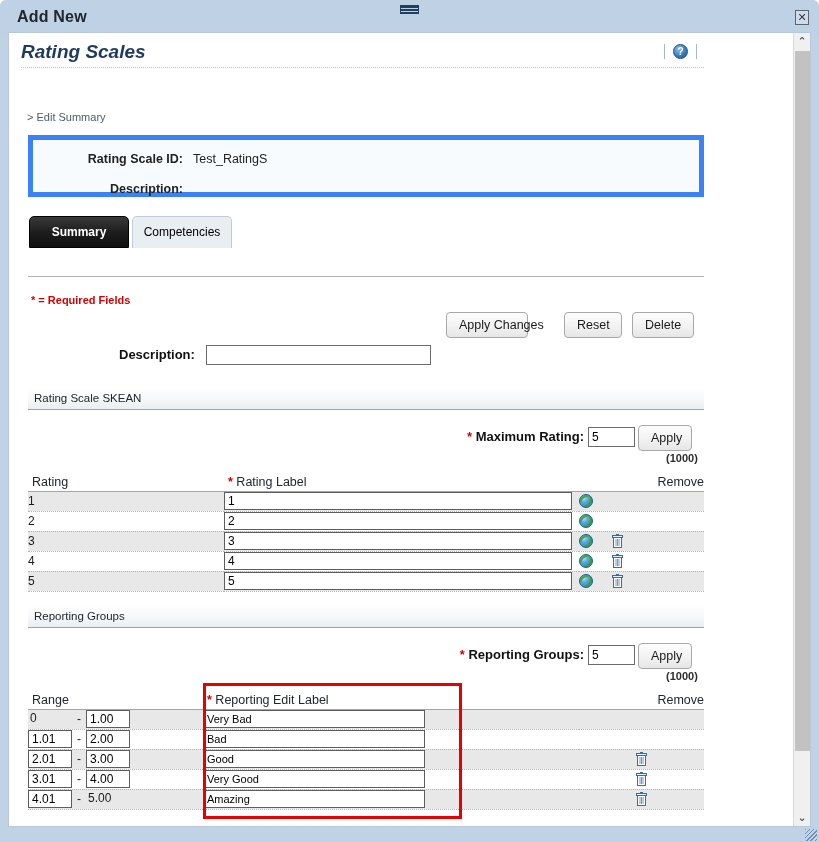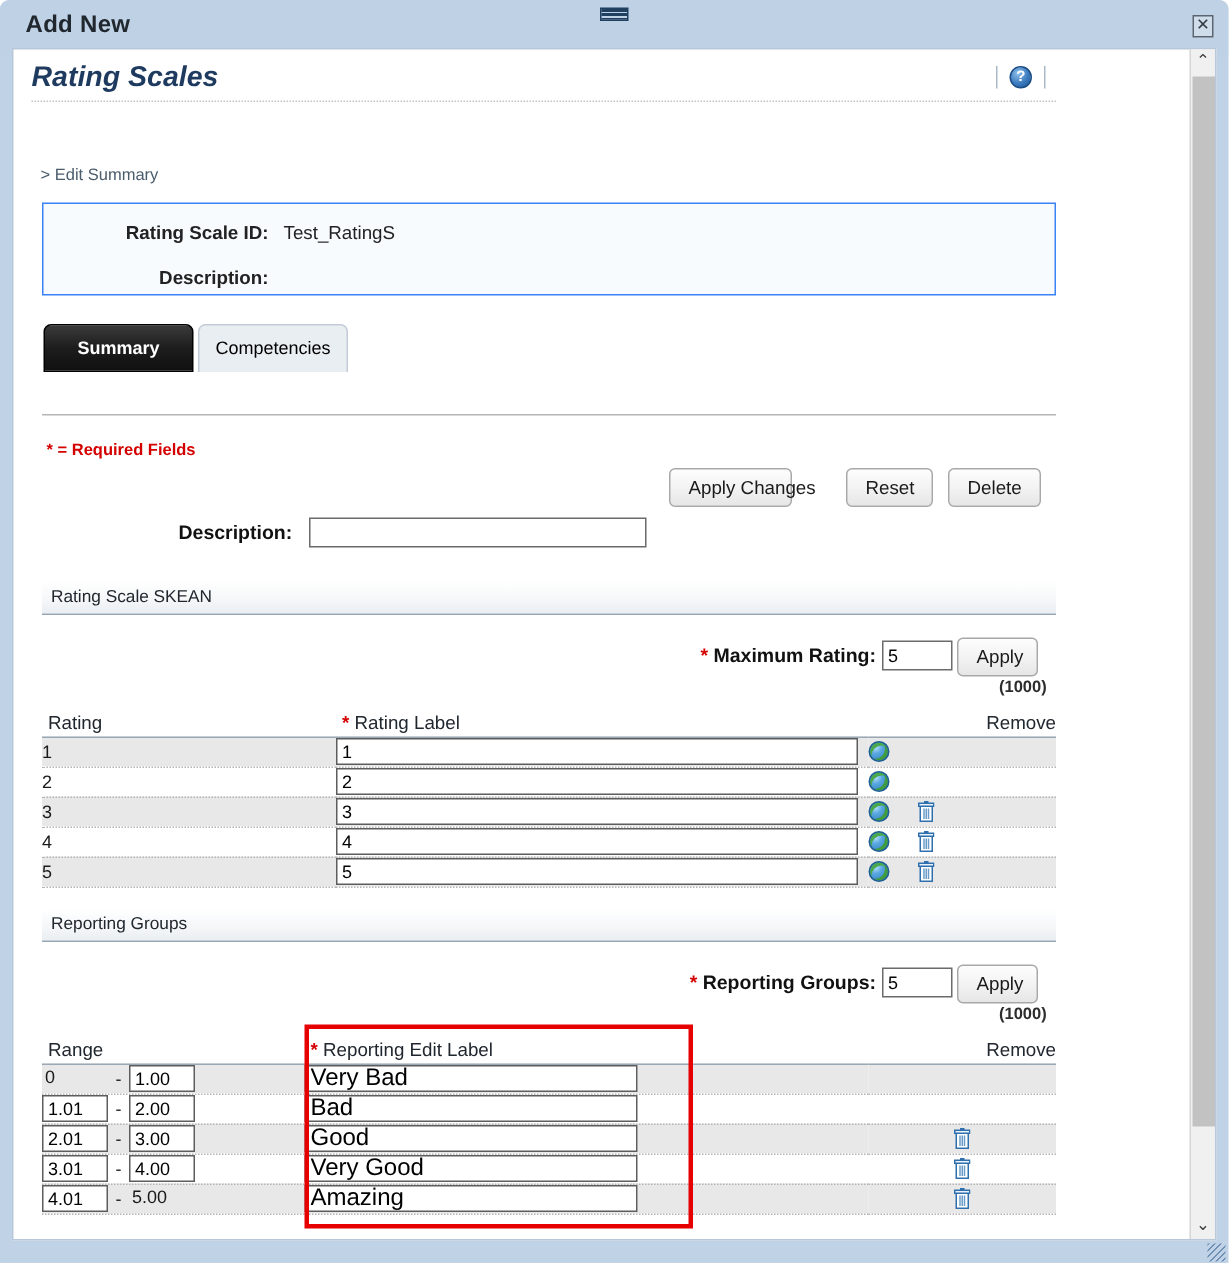--- a/index.html
+++ b/index.html
@@ -165,21 +165,21 @@
     font-size: 11px;
     color: #4b5c6b;
   }
 
   
   #summary-box {
     position: absolute;
     left: 19px; top: 102px;
     width: 676px; height: 62px;
     background: #f7fbfe;
-    border: 1px solid #3b82f6;
+    border: 5px solid #3b82f6;
   }
   .sbox-row {
     position: absolute;
     left: 0; width: 100%;
     font-size: 12.5px;
     color: #1a1a1a;
   }
   .sbox-label {
     position: absolute;
     text-align: right;
@@ -433,21 +433,21 @@
     width: 14px;
     text-align: center;
     font-size: 12px;
     color: #1a1a1a;
     vertical-align: middle;
   }
   .rg-label-input {
     width: 222px; height: 18px;
     border: 1px solid #5d5d5d;
     background: #fff;
-    font-size: 16px;
+    font-size: 11px;
     padding: 0 3px;
     font-family: "Liberation Sans", sans-serif;
   }
 
   
   #highlight-box {
     position: absolute;
     left: 194px; top: 650px;
     width: 259px; height: 136px;
     border: 3px solid #e60000;

